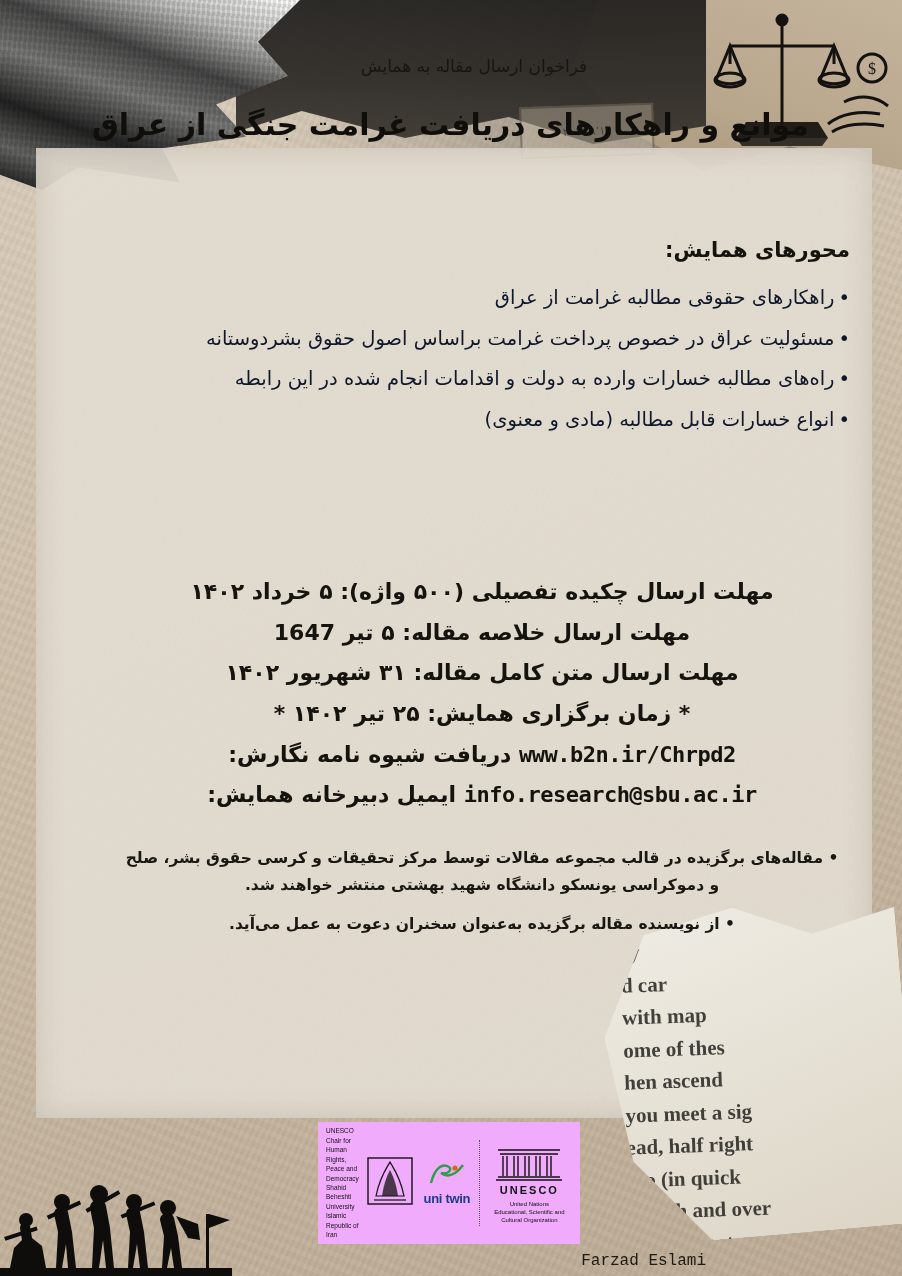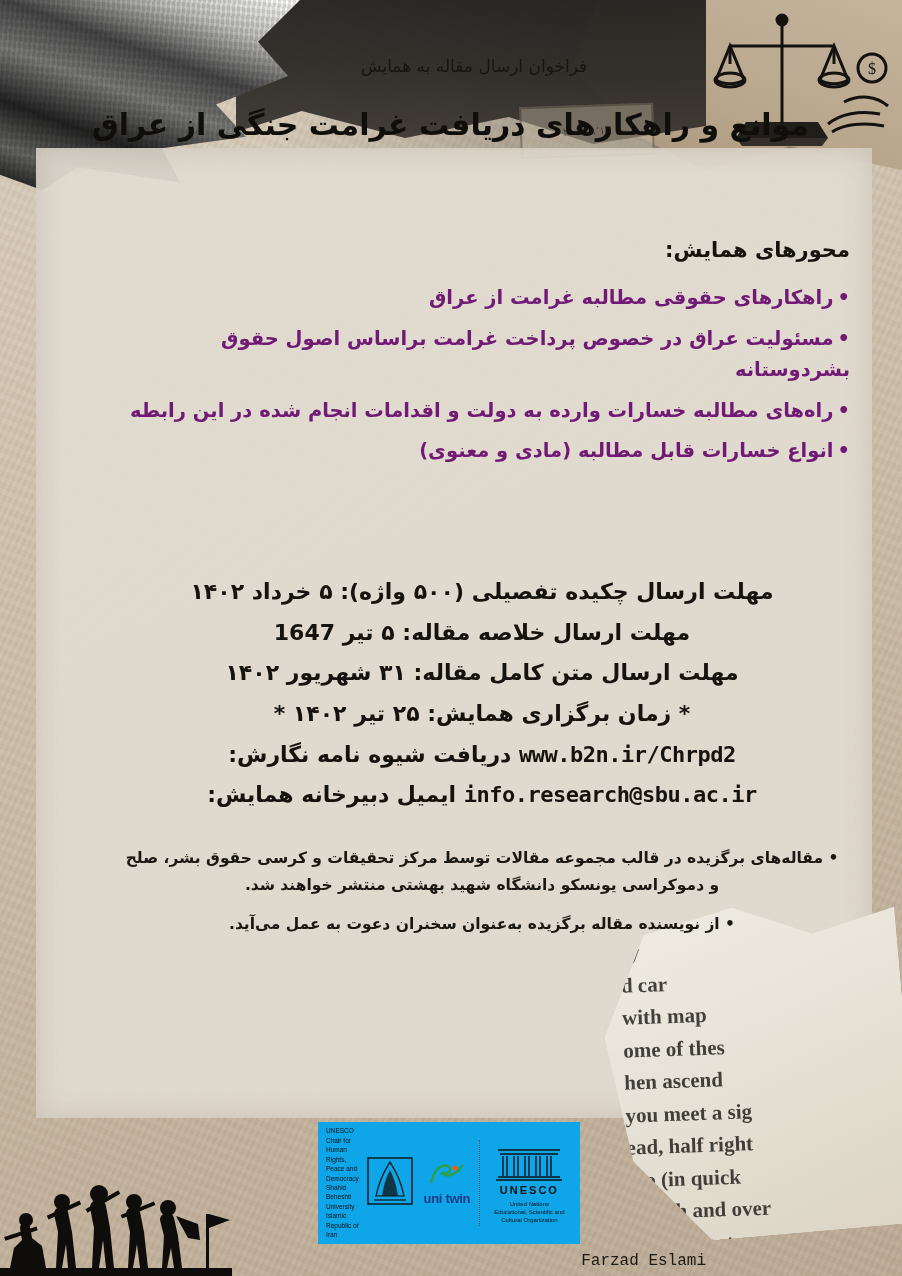--- a/index.html
+++ b/index.html
@@ -161,23 +161,23 @@
     font-size: 21px;
     font-weight: bold;
     color: #15130e;
   }
   .axes-list {
     position: absolute;
     right: 52px; top: 282px;
     width: 740px;
     list-style: none;
     margin: 0; padding: 0;
-    color: #701a75;
+    color: #0f172a;
     font-size: 19.5px;
-    font-weight: bold;
+    font-weight: normal;
     line-height: 1.62;
     text-align: right;
   }
   .axes-list li { margin-bottom: 9px; }
   .axes-list li .bullet { margin-left: 4px; }
 
   .dates {
     position: absolute;
     right: 40px; top: 572px;
     width: 760px;
@@ -206,21 +206,21 @@
     line-height: 1.75;
     margin-left: 40px;
   }
   .notes .note2 { margin-top: 12px; }
 
   
   .logos {
     position: absolute;
     left: 318px; bottom: 32px;
     width: 262px; height: 122px;
-    background: #0ea5e9;
+    background: #f0abfc;
     display: flex;
     align-items: center;
     padding: 6px 8px;
     box-sizing: border-box;
     gap: 6px;
   }
   .logo-unesco {
     width: 92px;
     text-align: center;
     color: #111;

